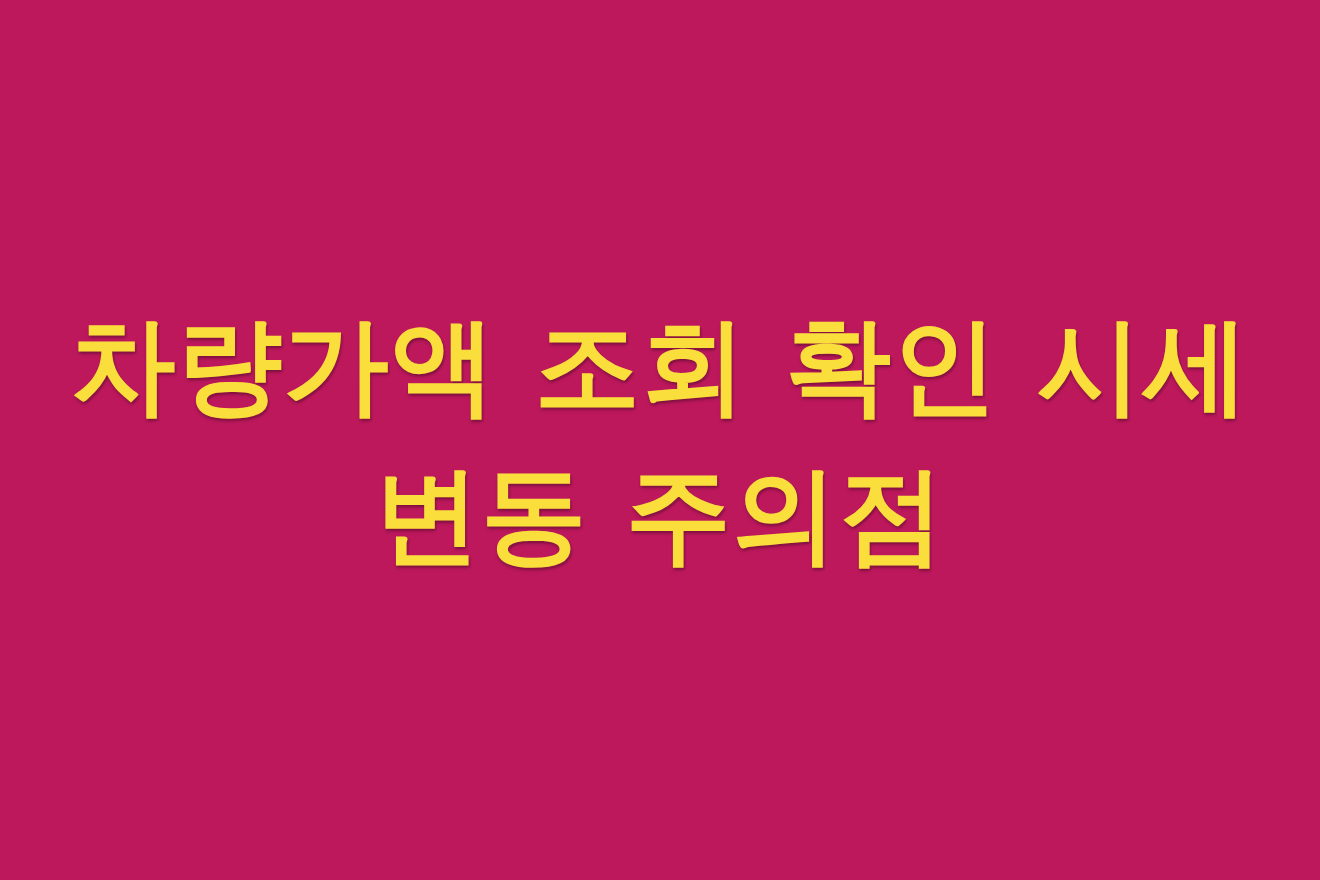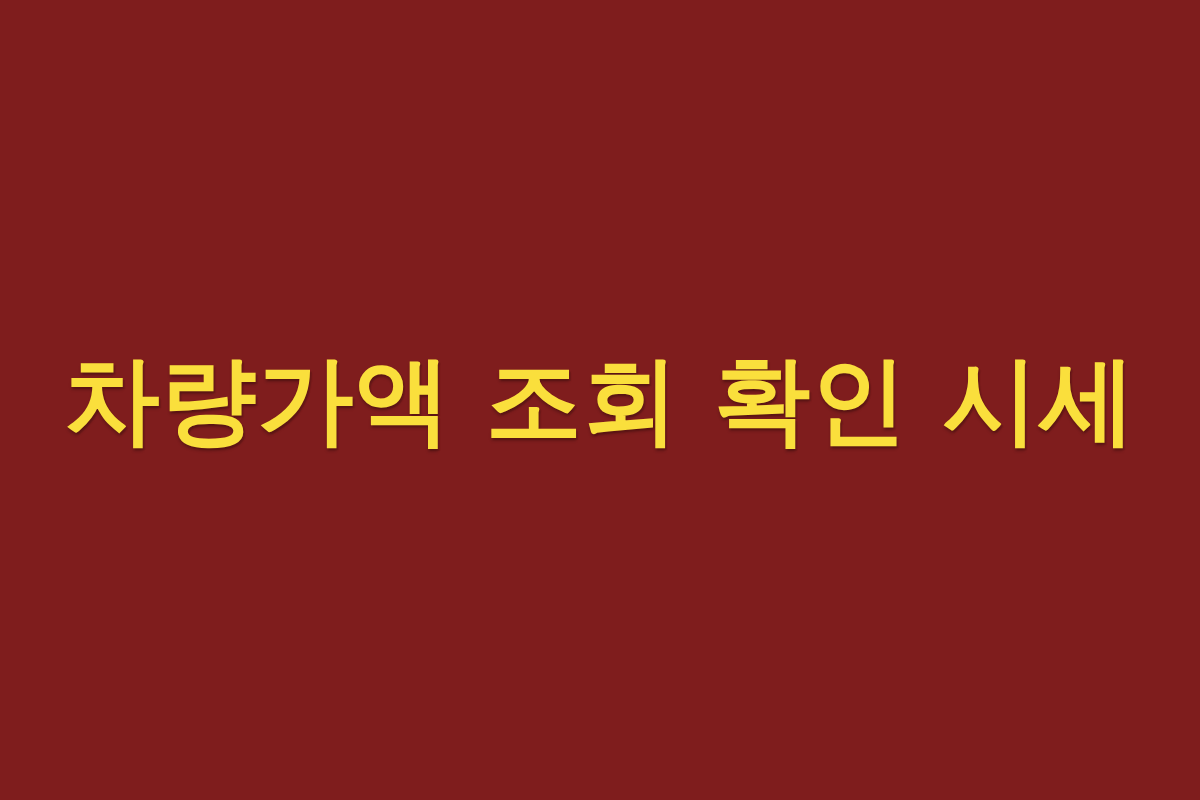--- a/index.html
+++ b/index.html
@@ -16,21 +16,21 @@
   }
 
   .banner {
     position: relative;
     width: 1200px;
     height: 800px;
     box-sizing: border-box;
     display: flex;
     align-items: center;
     justify-content: center;
-    background-color: #7f1d1d;
+    background-color: #be185d;
   }
 
   .headline {
     width: 1100px;
     margin: 0;
     padding: 0;
     text-align: center;
     color: #fadf3c;
     font-family: "DejaVu Sans", "Liberation Sans", sans-serif;
     font-weight: 700;
@@ -56,15 +56,16 @@
     font-size: 96px;
   }
 </style>
 </head>
 <body>
 
 <div class="banner">
 
   <h1 class="headline">
     <span class="line line-1">차량가액 조회 확인 시세</span>
+    <span class="line line-2">변동 주의점</span>
   </h1>
 
 </div>
 
 </body></html>

